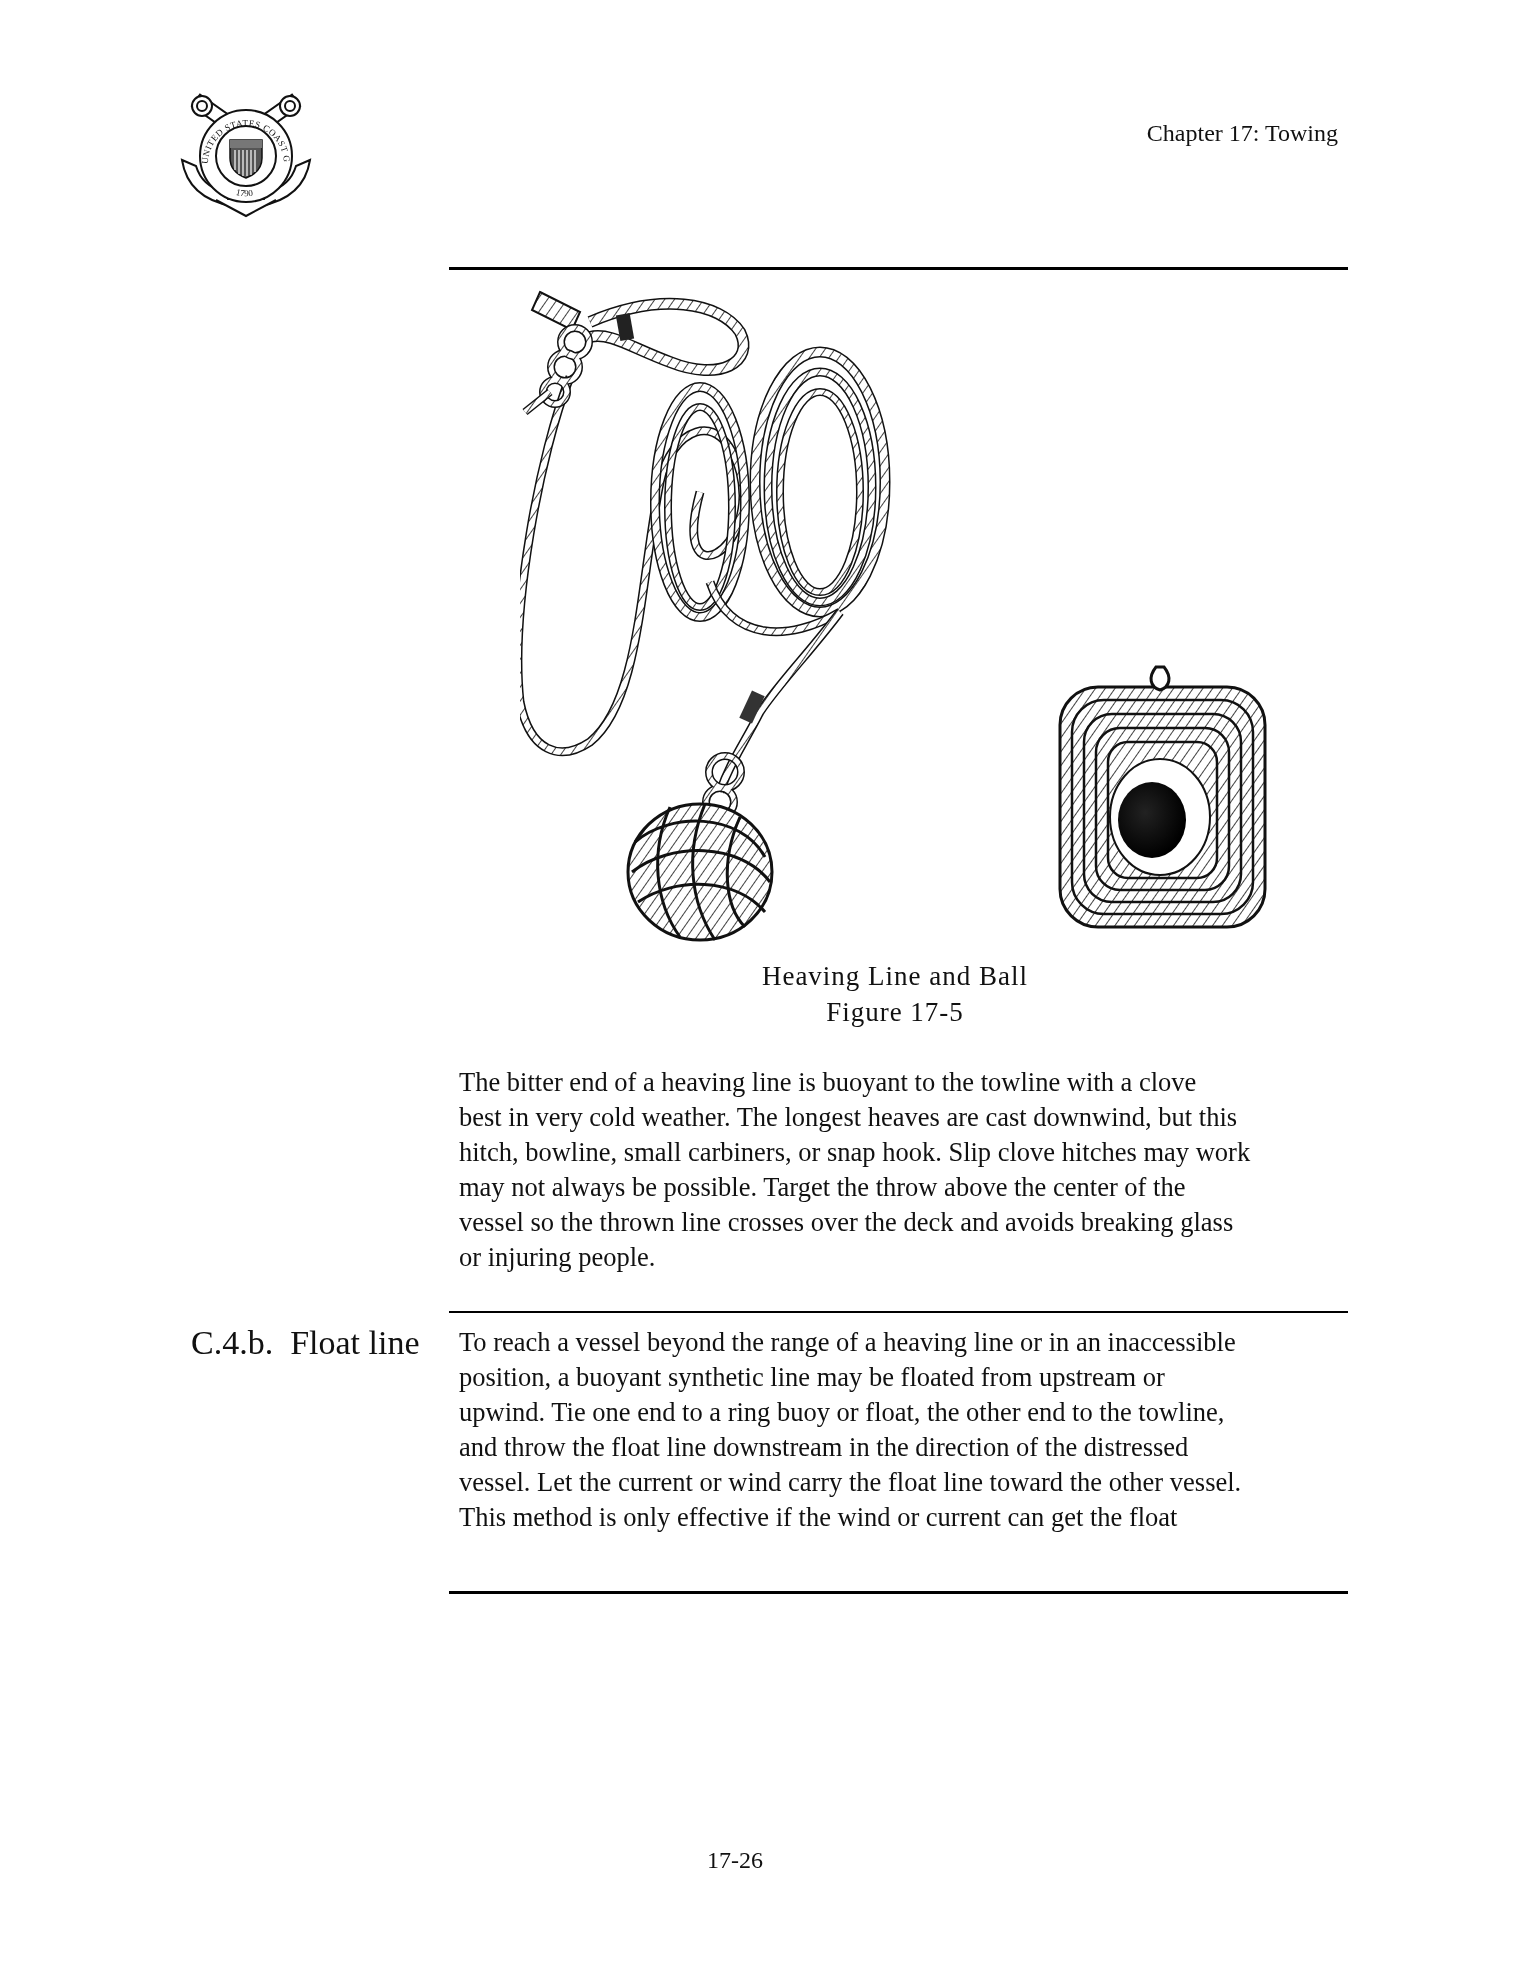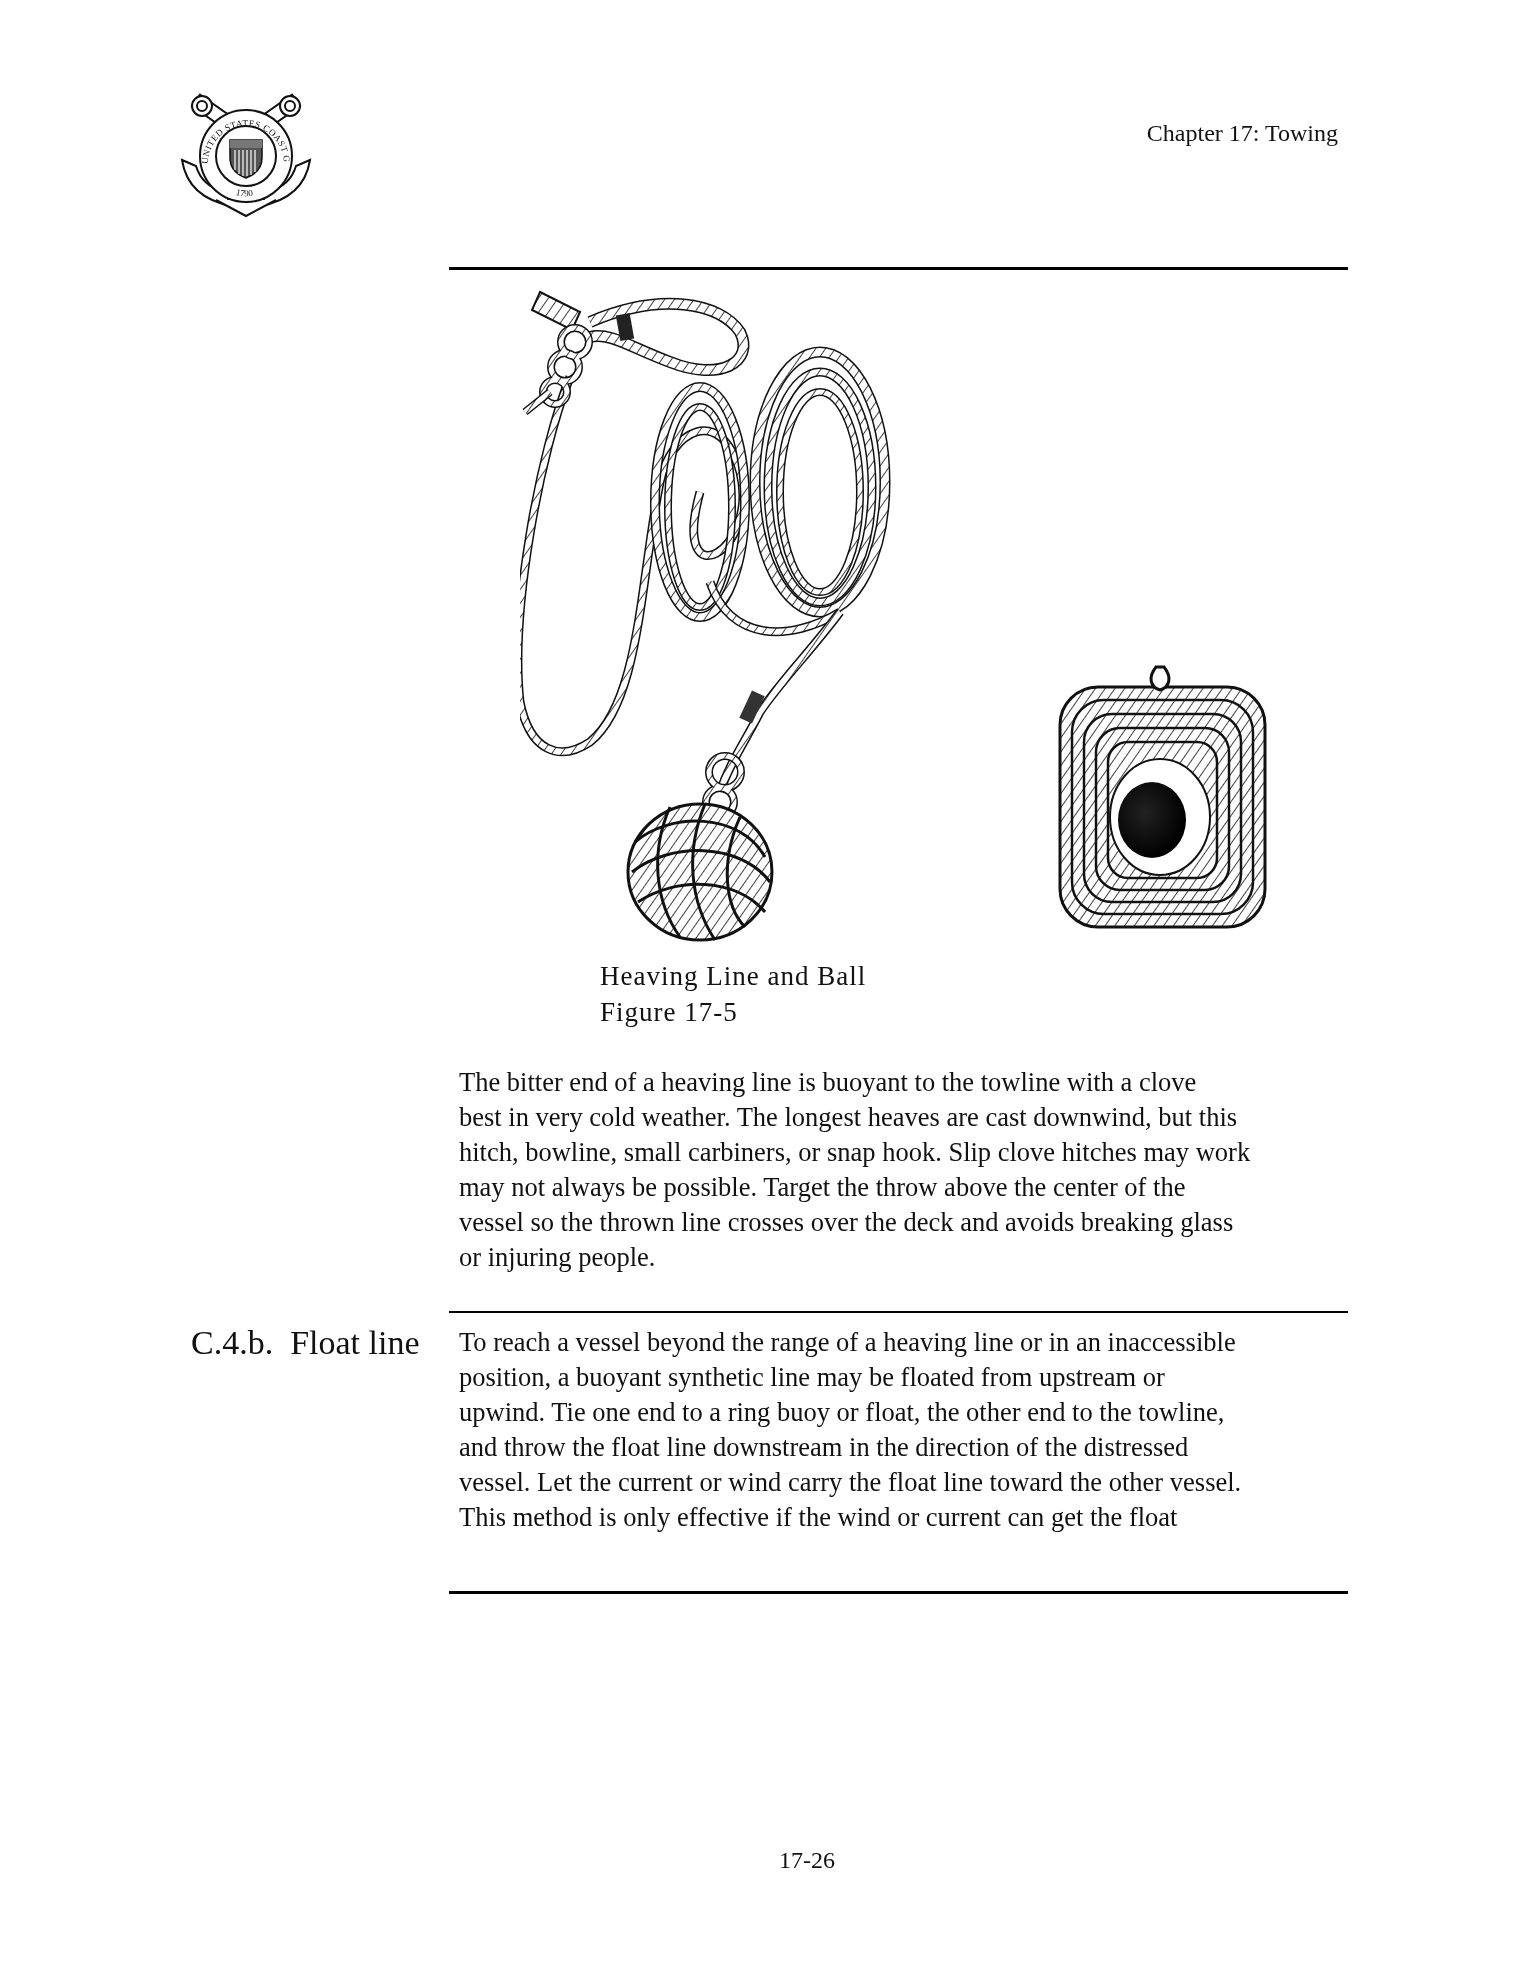--- a/index.html
+++ b/index.html
@@ -6,27 +6,27 @@
   body { width:1530px; height:1980px; position:relative; overflow:hidden;
          font-family:"Liberation Serif", "DejaVu Serif", serif; color:#111111; }
   .abs { position:absolute; }
   #logo { left:172px; top:88px; width:148px; height:132px; }
   #header-title { left:1000px; width:338px; top:118px; text-align:right; font-size:24px; line-height:30px; }
   .rule { position:absolute; left:449px; width:899px; background:#000; }
   #rule-top { top:267px; height:3px; }
   #rule-mid { top:1311px; height:2px; }
   #rule-bot { top:1591px; height:3px; }
   #figure { left:520px; top:282px; width:800px; height:660px; }
-  #caption { left:600px; width:590px; top:958px; text-align:left; font-size:27px; line-height:36px; letter-spacing:1px; }
+  #caption { left:600px; width:590px; top:958px; text-align:center; font-size:27px; line-height:36px; letter-spacing:1px; }
   .para { position:absolute; left:459px; width:890px; font-size:26.5px; line-height:35px; }
   .para .ln { display:block; white-space:nowrap; }
   #para-1 { top:1065px; }
   #para-2 { top:1325px; }
   #section-label { left:191px; top:1325px; font-size:34px; line-height:35px; white-space:pre; }
-  #page-number { left:635px; width:200px; top:1845px; text-align:right; font-size:24px; line-height:30px; }
+  #page-number { left:635px; width:200px; top:1845px; text-align:center; font-size:24px; line-height:30px; }
 </style>
 </head>
 <body>
 
 <div id="logo" class="abs">
   <svg width="148" height="132" viewBox="0 0 148 132">
     <g fill="none" stroke="#111" stroke-width="2">
 
       <rect x="20" y="18" width="44" height="14" transform="rotate(35 42 25)" fill="#fff"></rect>
       <rect x="84" y="18" width="44" height="14" transform="rotate(-35 106 25)" fill="#fff"></rect>

